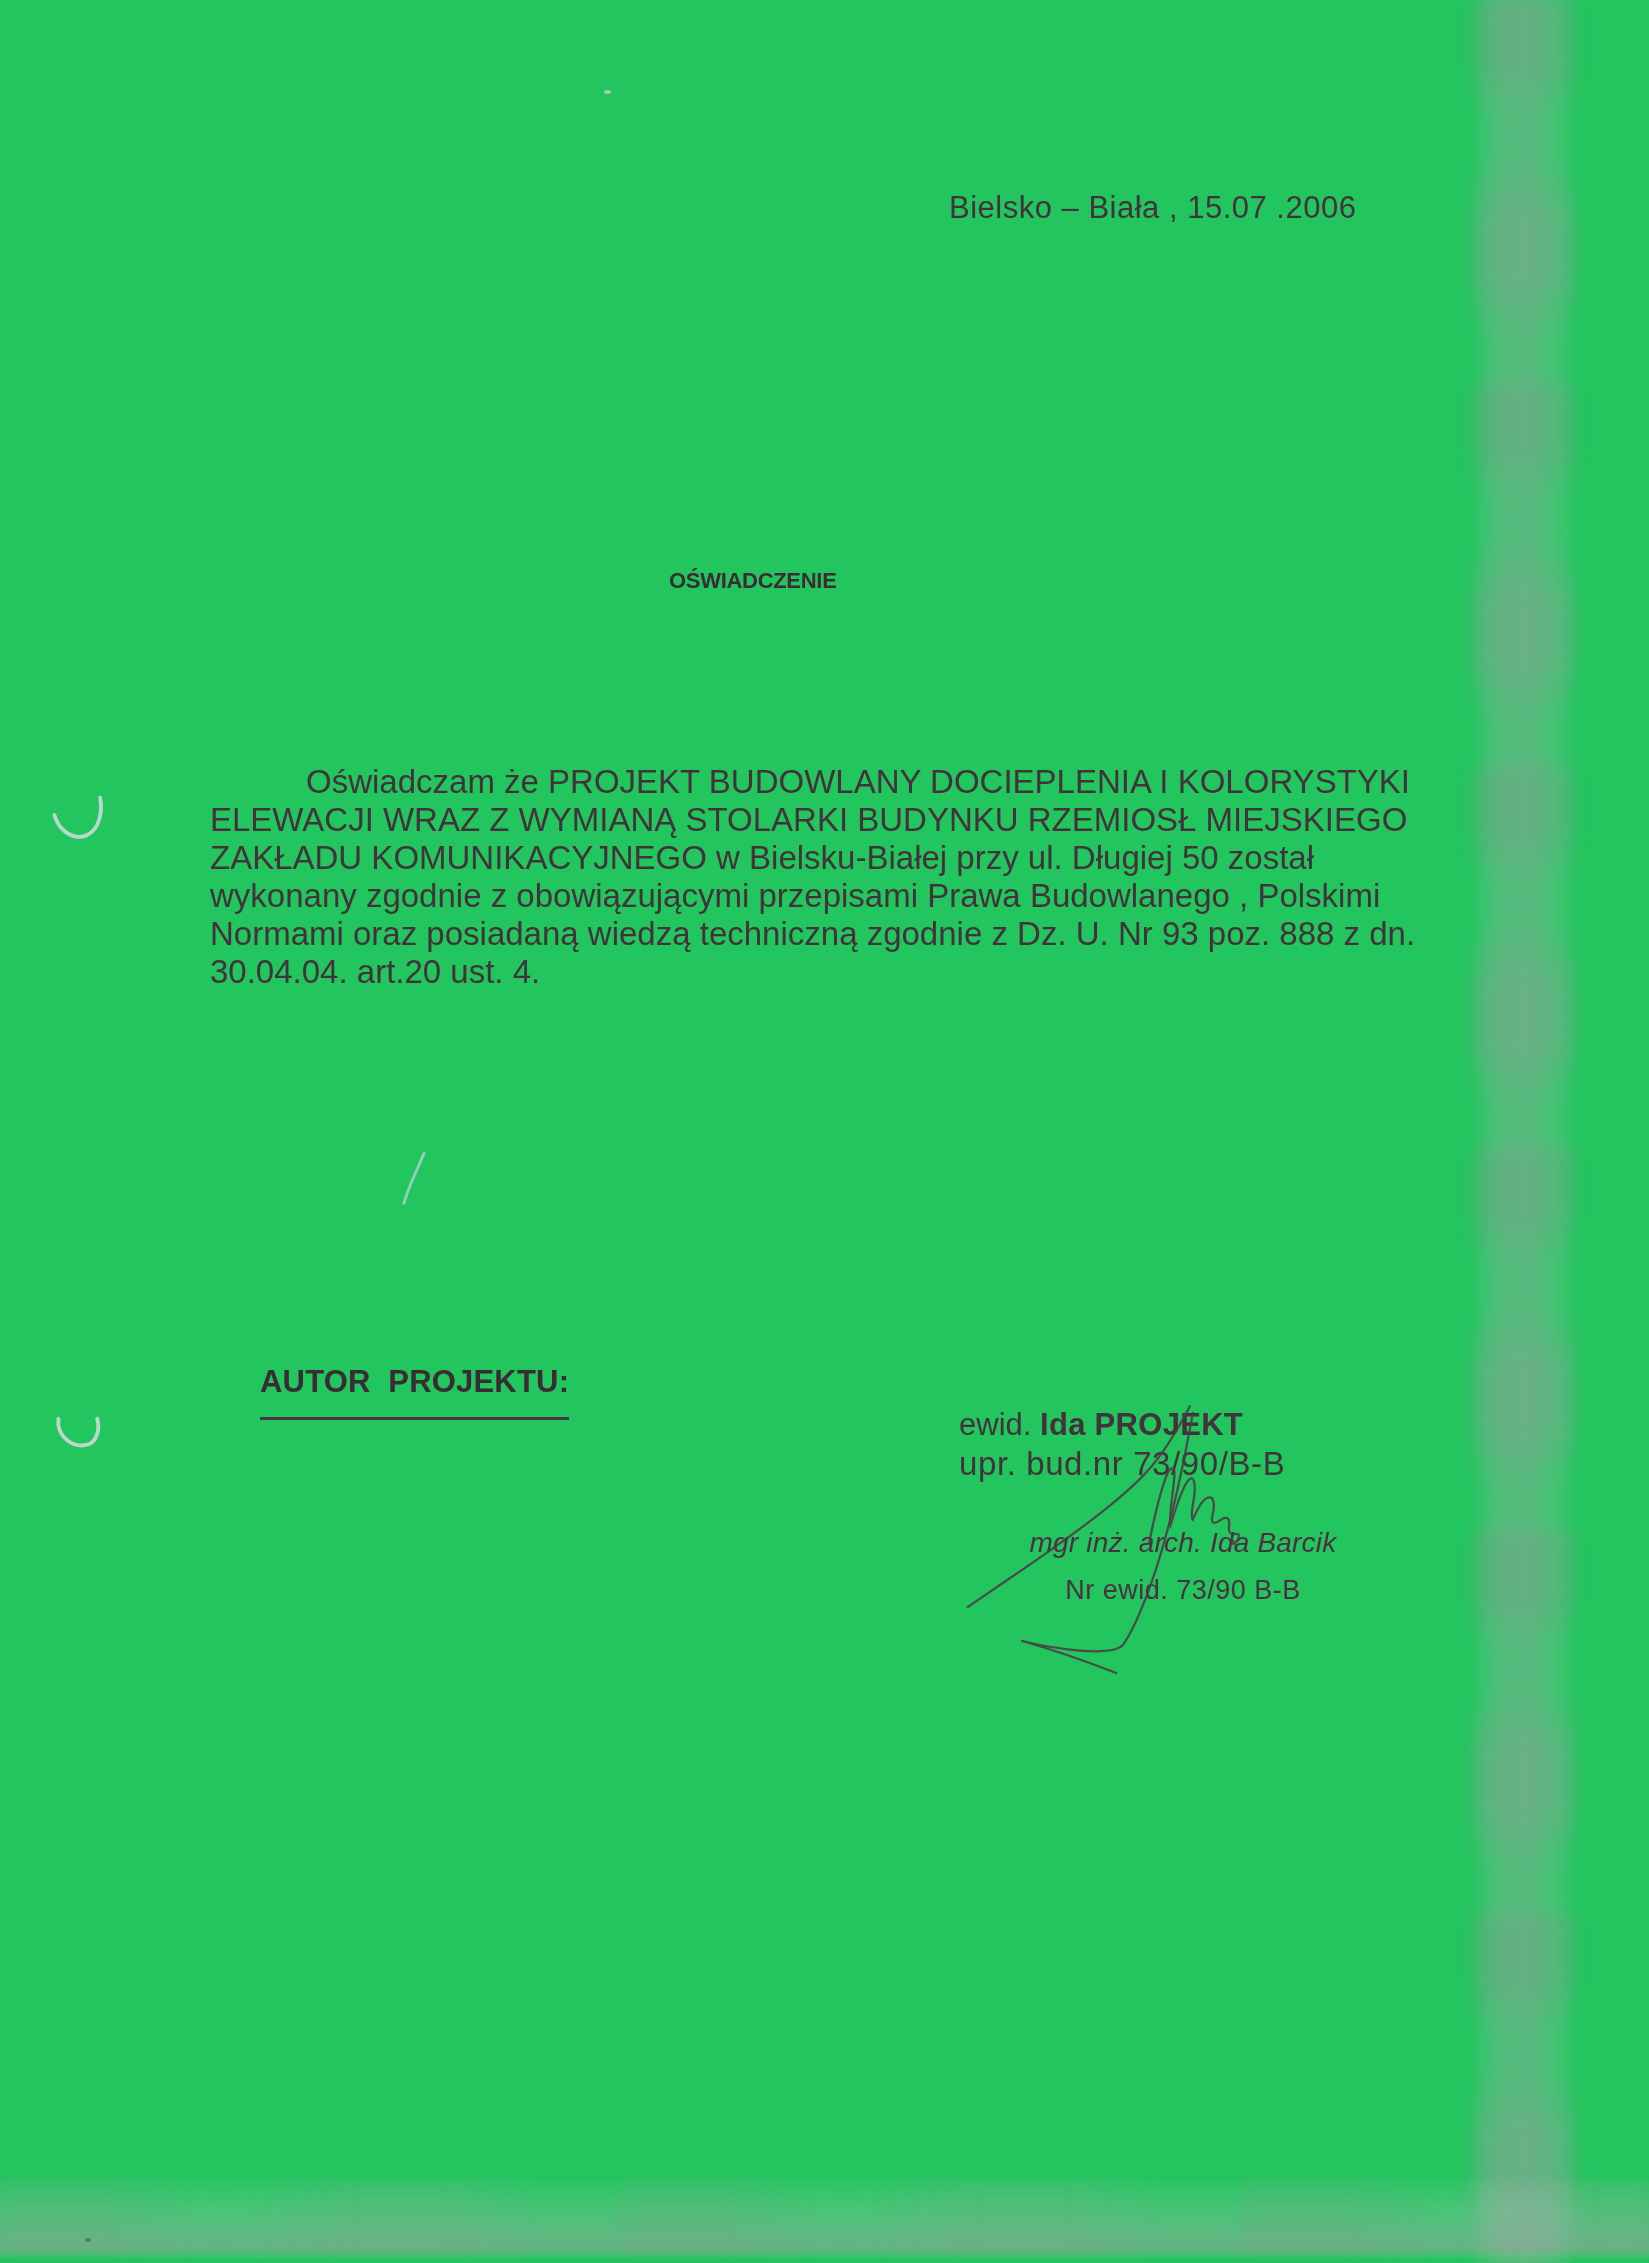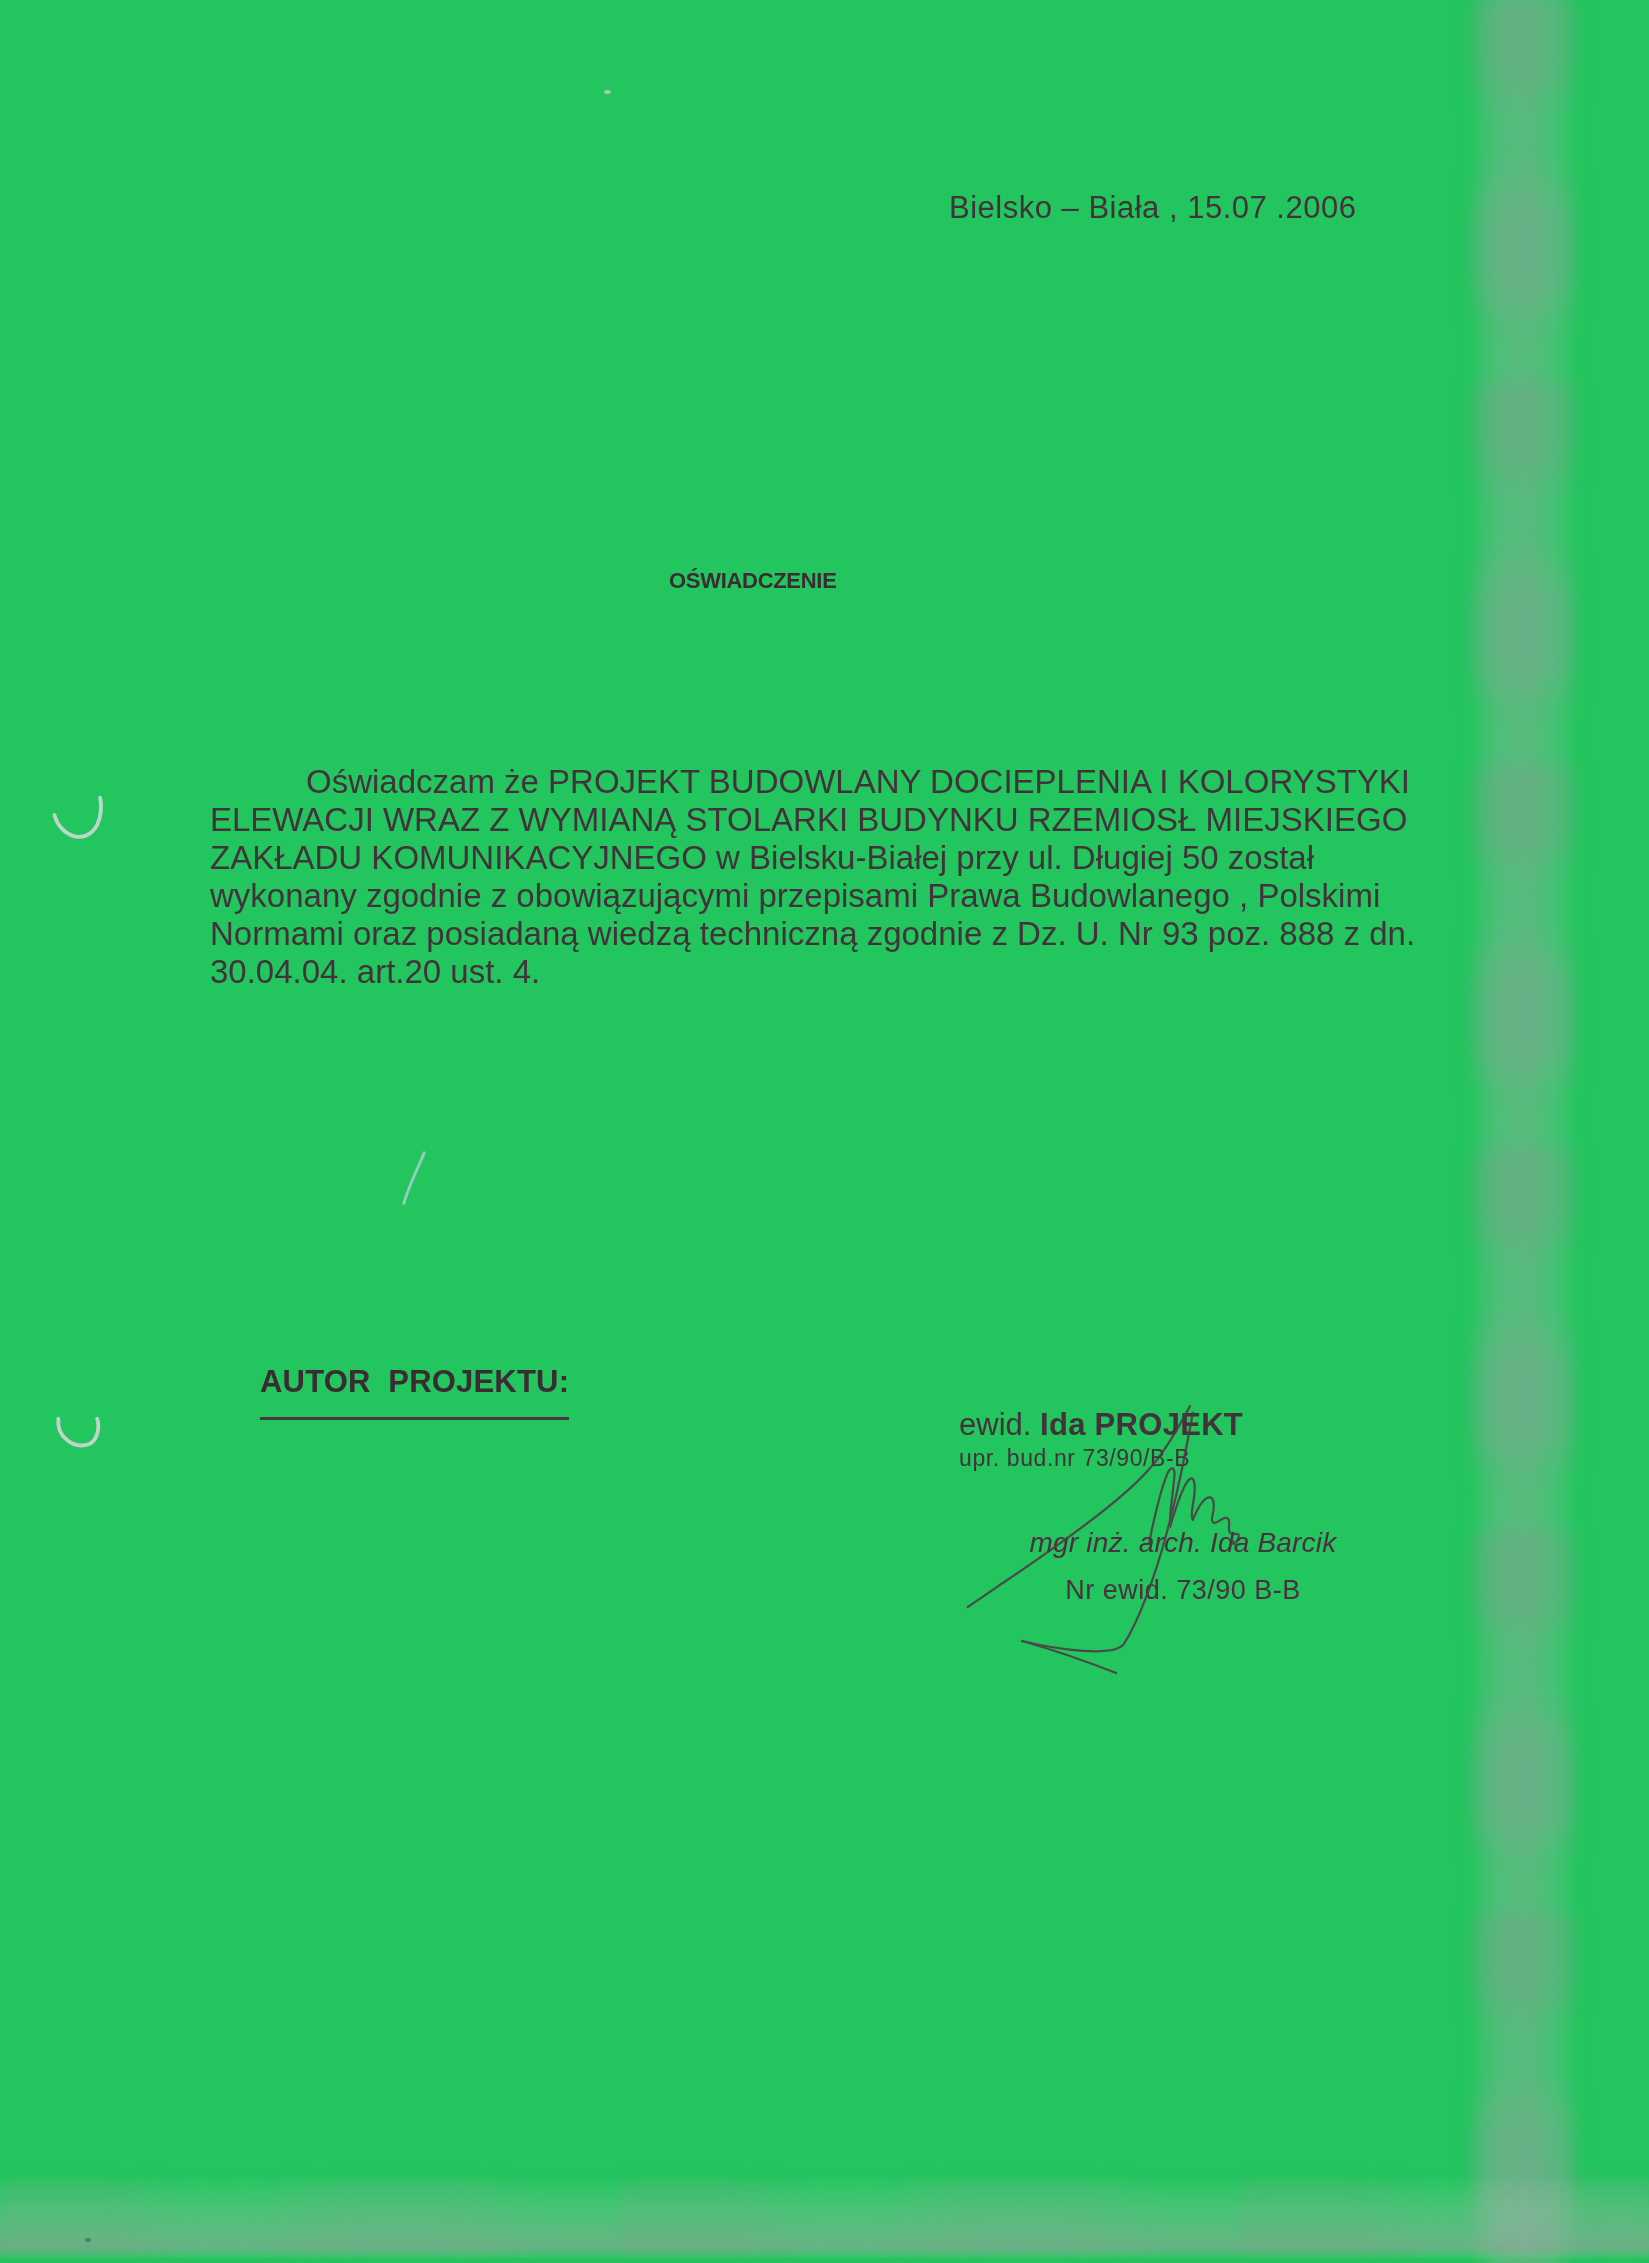--- a/index.html
+++ b/index.html
@@ -38,21 +38,21 @@
     padding-bottom:17px;
     border-bottom:3.9px solid #473741;
   }
   .author-line {
     position:absolute; left:959px; top:1407px;
     font-size:31px; color:var(--ink);
   }
   .author-line .bold { font-weight:700; letter-spacing:0.3px; }
   .license-line {
     position:absolute; left:959px; top:1445px;
-    font-size:23px; letter-spacing:0.6px; color:var(--ink);
+    font-size:33px; letter-spacing:0.6px; color:var(--ink);
   }
   .stamp {
     position:absolute; left:959px; top:1527px; width:448px;
     text-align:center; color:var(--stamp-ink,#4b3040);
   }
   .stamp-name {
     font-size:28px; font-style:italic; letter-spacing:0.2px;
     margin-bottom:15px;
   }
   .stamp-lines {

